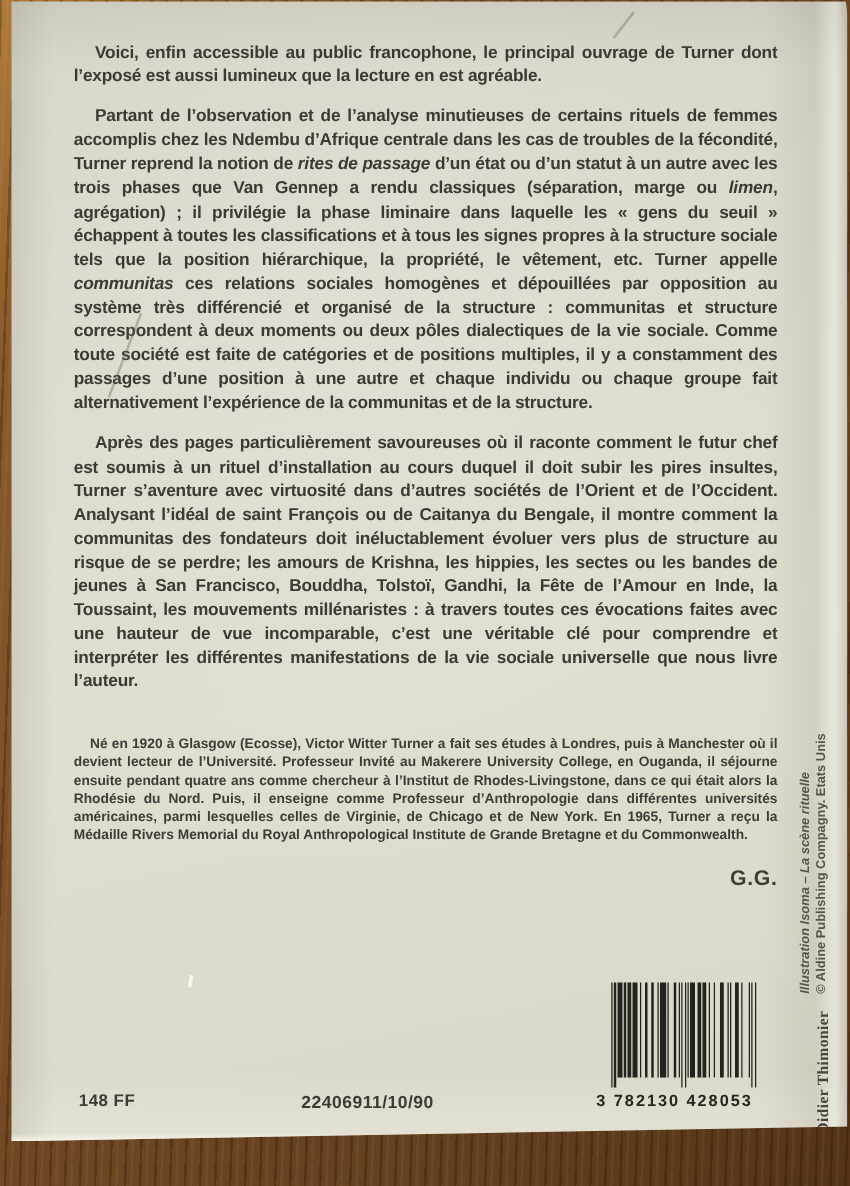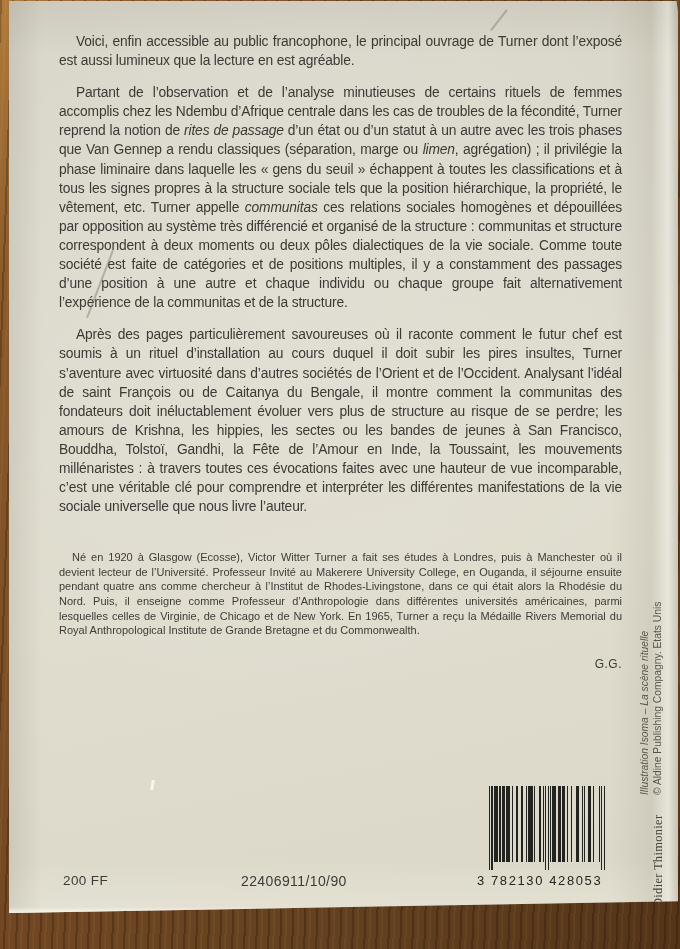--- a/index.html
+++ b/index.html
@@ -14,20 +14,21 @@
       repeating-linear-gradient(92deg, rgba(25,10,2,.25) 0 2px, transparent 2px 5px, rgba(255,215,150,.05) 5px 7px, transparent 7px 12px),
       linear-gradient(115deg,#b07c3c 0%,#8a5a2a 12%,#714723 40%,#62401f 70%,#543418 100%);
   }
   
   .cover{
     position:absolute;left:9px;top:1px;width:669px;height:912px;
     background:linear-gradient(168deg,#d6d3c6 0%,#dcd9cc 35%,#e0ddcf 60%,#dbd7c8 100%);
     clip-path:polygon(0% 0%,99.8% 0%,100% 1.2%,100% 98.7%,55% 99.3%,0% 100%);
     box-shadow:0 10px 18px rgba(20,10,0,.5);
     color:#3b3a35;
+    font-weight:bold;
   }
   .cover::before{
     content:"";position:absolute;inset:0;pointer-events:none;
     background:
       radial-gradient(130% 100% at 40% 25%, rgba(255,255,255,.16), transparent 55%),
       linear-gradient(90deg, rgba(60,50,30,.10), transparent 5%, transparent 90%, rgba(60,50,30,.08) 96%, rgba(255,255,250,.30) 98.5%, rgba(40,30,15,.12)),
       linear-gradient(180deg, rgba(70,60,40,.08), transparent 6%, transparent 94%, rgba(255,255,245,.25));
   }
   .cover::after{ 
     content:"";position:absolute;left:0;right:0;bottom:0;height:6px;
@@ -37,21 +38,21 @@
   .text-col{
     position:absolute;left:50px;top:31px;width:563px;
     font-size:13.8px;line-height:19.1px;letter-spacing:-0.15px;
     text-align:justify;color:#3b3a35;
   }
   .bp{margin:0 0 13px;text-indent:17px;}
   .bio{
     margin:34px 0 0;font-size:11px;line-height:14.6px;letter-spacing:0;
     text-indent:13px;text-align:justify;color:#3d3c37;
   }
-  .initials{margin-top:17px;text-align:right;font-size:12px;letter-spacing:.5px;color:#3d3c37;}
+  .initials{margin-top:17px;text-align:right;font-size:17px;letter-spacing:.5px;color:#3d3c37;}
   
   .vcap{position:absolute;transform-origin:0 0;transform:rotate(-90deg);white-space:nowrap;}
   .photo-credit{left:630px;top:794px;font-size:10.3px;line-height:12.8px;color:#55544c;}
   .photo-credit .l1{font-style:italic;}
   .designer{left:642px;top:906px;font-family:"Liberation Serif",serif;font-size:12.5px;color:#46453e;letter-spacing:.3px;}
   
   .price{position:absolute;left:54px;top:872px;font-size:13.5px;letter-spacing:.4px;color:#3c3b36;}
   .pcode{position:absolute;left:232px;top:872px;font-size:14px;letter-spacing:.4px;color:#3c3b36;}
   .barcode{position:absolute;left:468px;top:785px;width:146px;}
   .bars{display:flex;align-items:flex-start;height:84px;margin-left:12px;}
@@ -82,21 +83,21 @@
     <div class="initials">G.G.</div>
   </div>
 
   <div class="vcap photo-credit">
     <div class="l1">Illustration  Isoma – La scène rituelle</div>
     <div class="l2">© Aldine Publishing Compagny. Etats Unis</div>
   </div>
 
   <div class="vcap designer">Didier Thimonier</div>
 
-  <div class="price">200 FF</div>
+  <div class="price">148 FF</div>
   <div class="pcode">22406911/10/90</div>
 
   <div class="barcode">
     <div class="bars">
         <span class="bm bar tall" style="width: 1.22px;"></span>
         <span class="bm" style="width: 1.22px;"></span>
         <span class="bm bar tall" style="width: 1.22px;"></span>
         <span class="bm" style="width: 1.22px;"></span>
         <span class="bm bar" style="width: 3.66px;"></span>
         <span class="bm" style="width: 1.22px;"></span>

